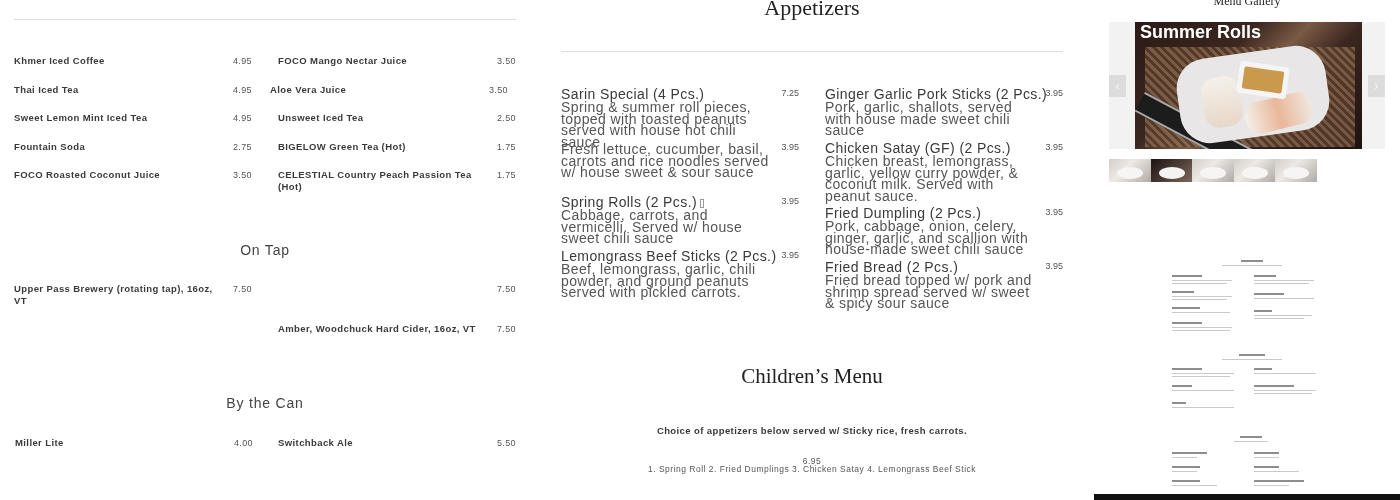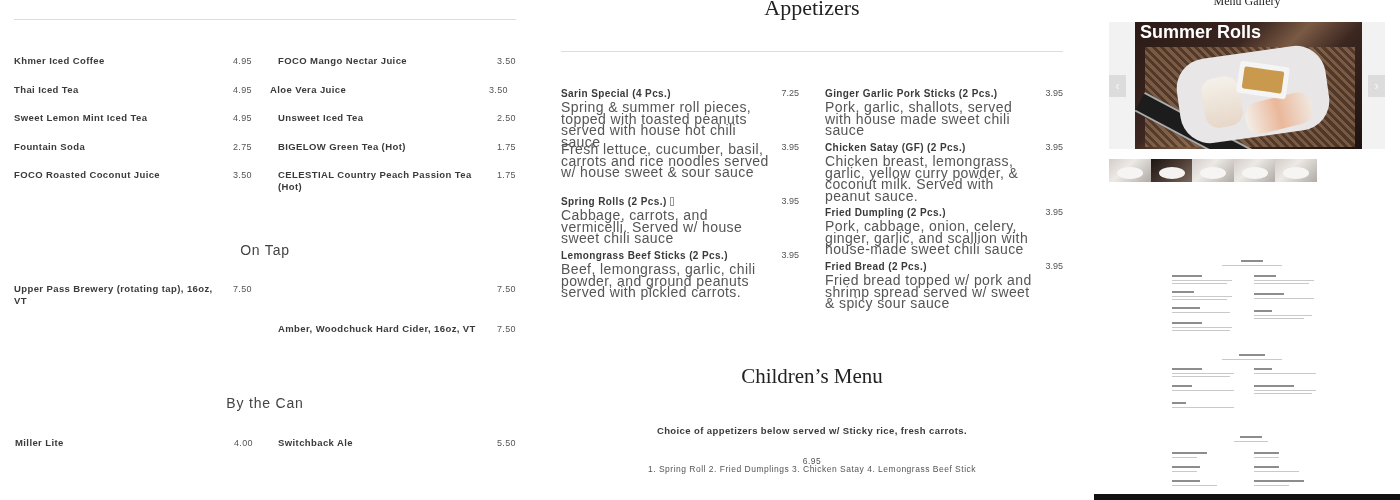--- a/index.html
+++ b/index.html
@@ -12,21 +12,21 @@
   .ditem { position: absolute; width: 238px; font-size: 9.5px; font-weight: bold; letter-spacing: 0.4px; color: #3a3a3a; line-height: 12px; }
   .ditem .name { display: block; width: 200px; }
   .ditem .price { position: absolute; right: 0; top: 0; font-weight: normal; color: #555; font-size: 9px; }
   .sec-head { position: absolute; font-size: 14px; color: #444; letter-spacing: 0.8px; text-align: center; width: 502px; left: 0; }
 
   
   .apps { position: absolute; left: 561px; top: 0; width: 502px; height: 500px; }
   .serif-title { font-family: "Liberation Serif", "DejaVu Serif", serif; color: #222; text-align: center; position: absolute; left: 0; width: 502px; }
   .apps .hr { position: absolute; left: 0; top: 51px; width: 502px; border-top: 1px solid #dcdcdc; }
   .aitem { position: absolute; width: 238px; }
-  .aitem .aname { display: block; font-size: 10px; font-weight: bold; color: #3a3a3a; letter-spacing: 0.4px; line-height: 12px; }
+  .aitem .aname { display: block; font-size: 14px; font-weight: normal; color: #3a3a3a; letter-spacing: 0.4px; line-height: 12px; }
   .aitem .aprice { position: absolute; right: 0; top: 0; font-size: 9px; color: #555; }
   .aitem .adesc { display: block; font-size: 14px; color: #555; letter-spacing: 0.4px; line-height: 11.5px; margin-top: 2px; width: 215px; }
   .gficon { display: inline-block; width: 4px; height: 9px; border: 1px solid #999; vertical-align: -1px; margin-left: 3px; }
 
   .kids-note { position: absolute; left: 0; width: 502px; text-align: center; font-size: 9.5px; font-weight: bold; color: #3a3a3a; letter-spacing: 0.4px; }
   .kids-list { position: absolute; left: 0; width: 502px; text-align: center; font-size: 8.5px; color: #555; letter-spacing: 0.5px; }
   .kids-price { position: absolute; left: 0; width: 502px; text-align: center; font-size: 8.5px; color: #555; letter-spacing: 0.5px; }
 
   
   .gallery { position: absolute; left: 1094px; top: 0; width: 306px; height: 464px; }

